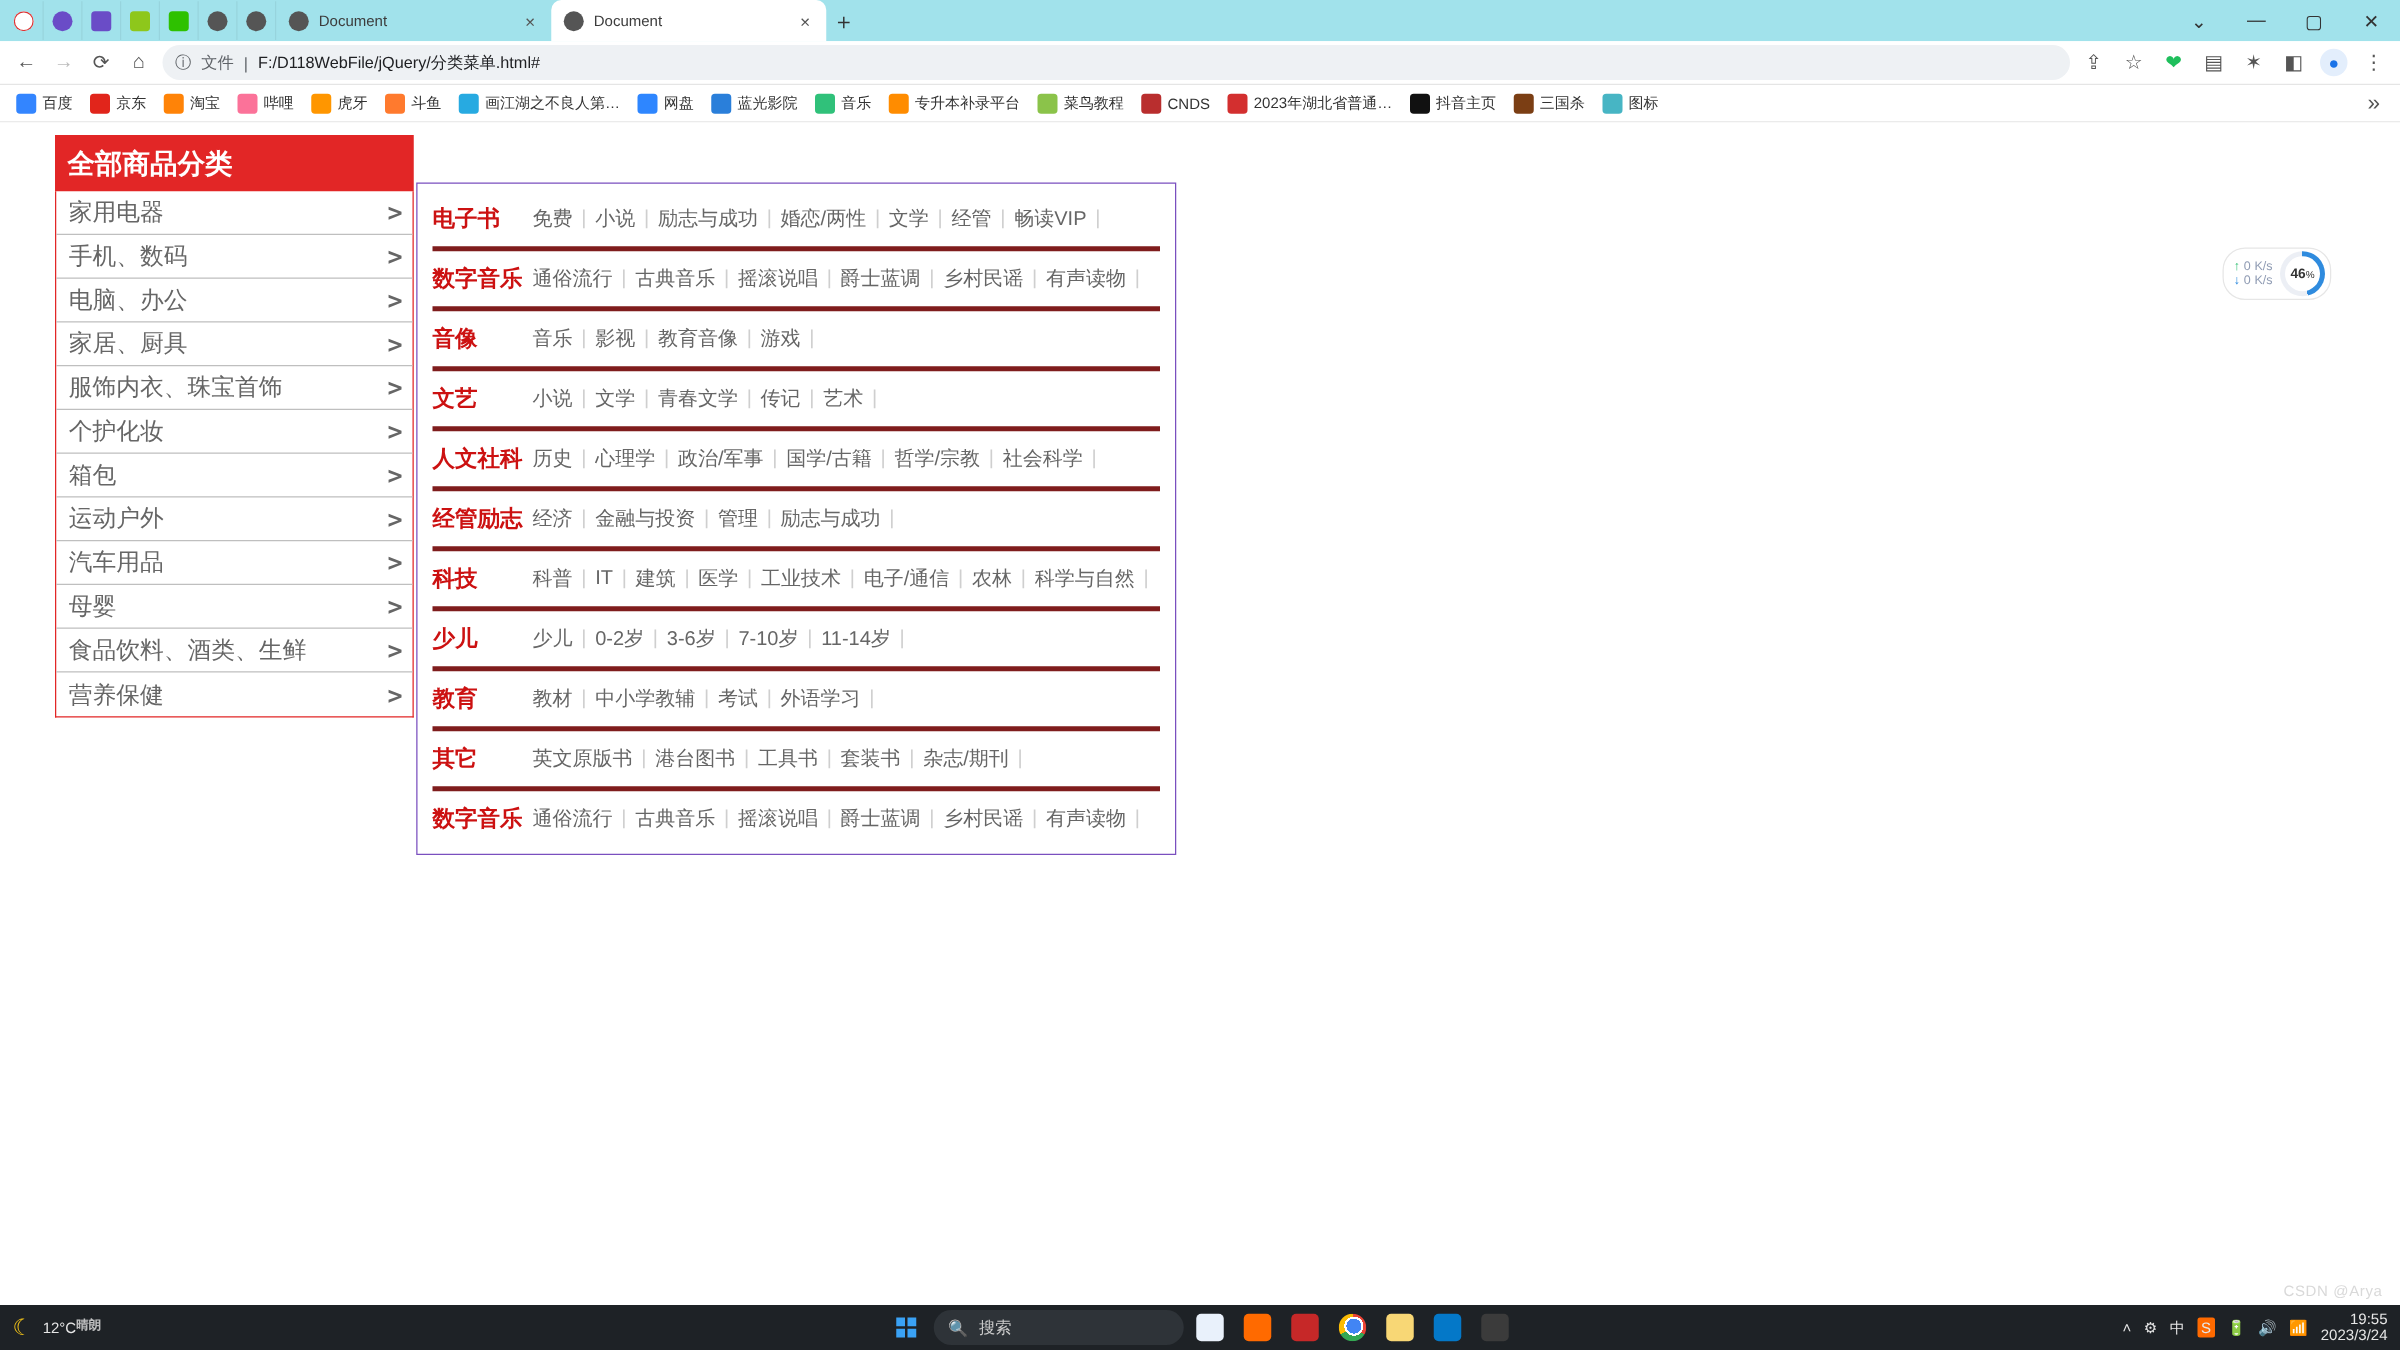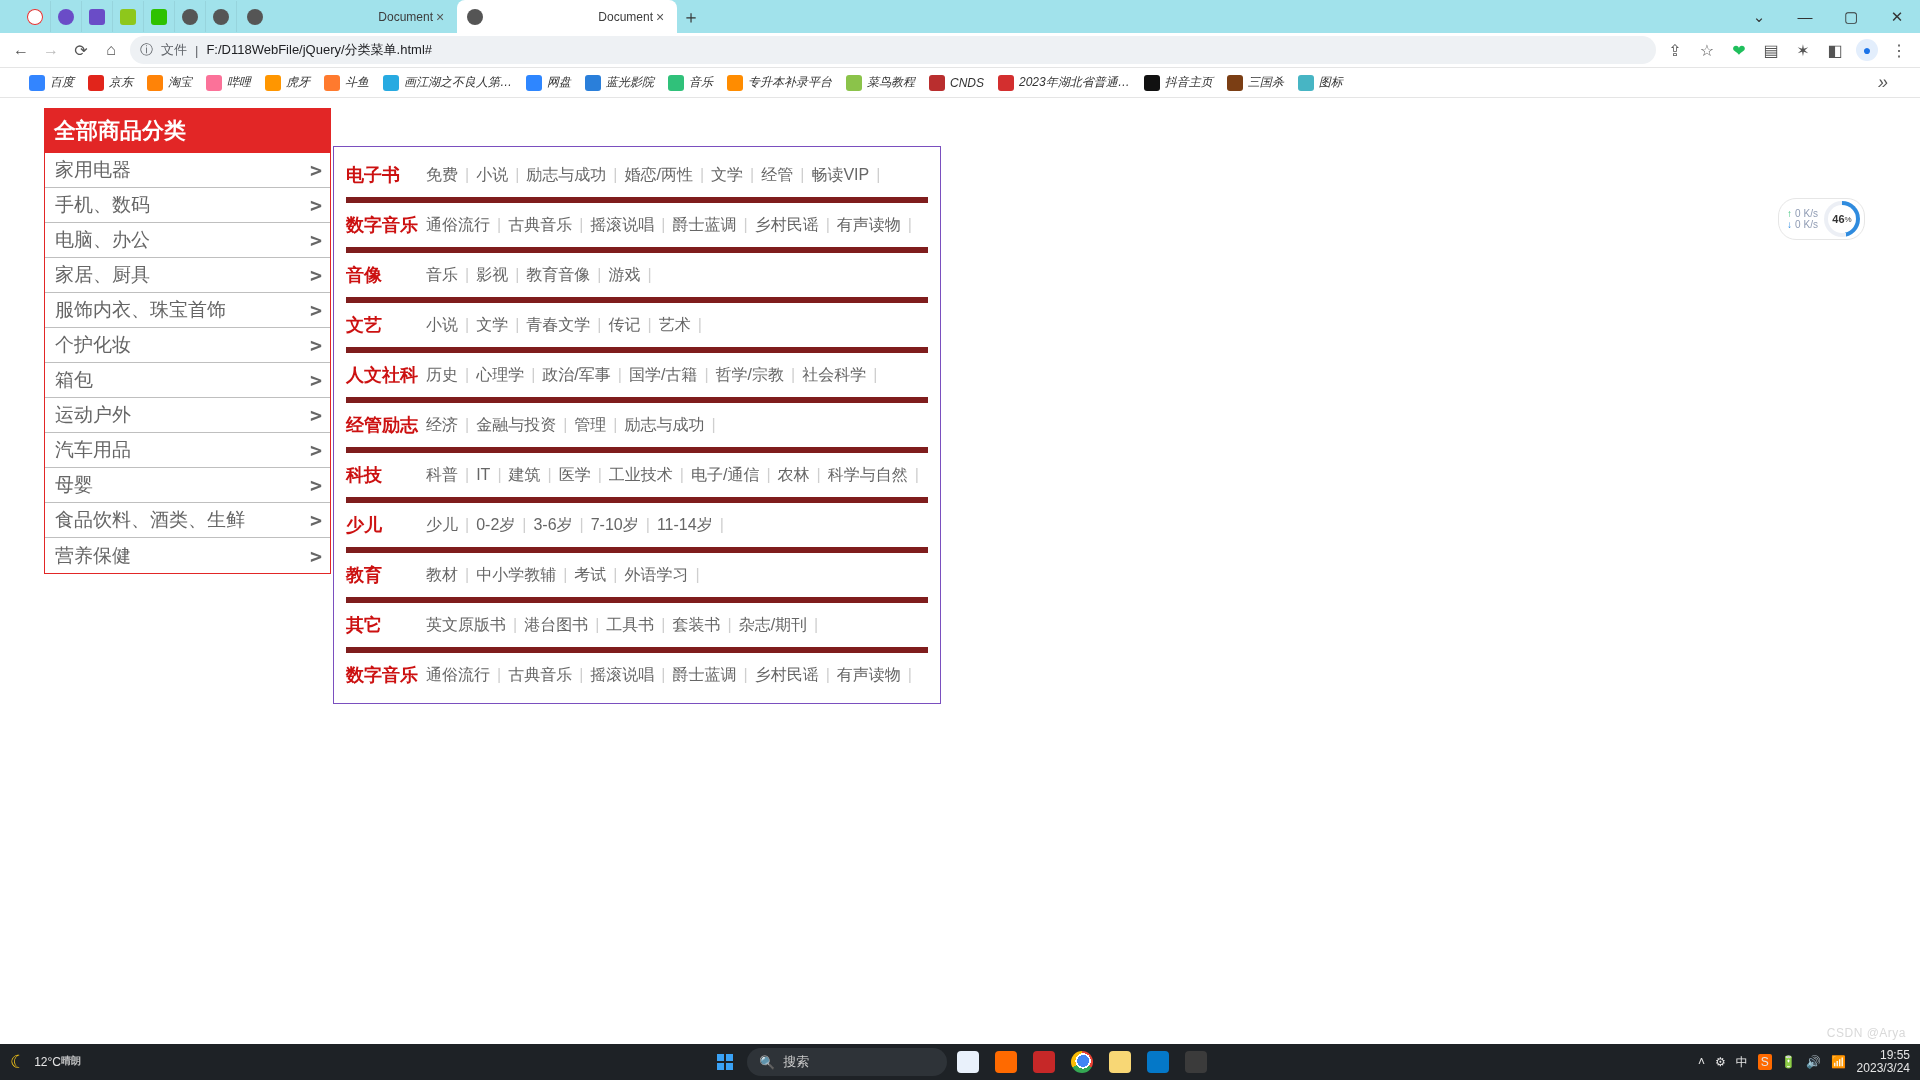--- a/index.html
+++ b/index.html
@@ -1,20 +1,20 @@
 <!DOCTYPE html>
 <html><head>
 <meta charset="utf-8">
 <style>
   * { margin:0; padding:0; box-sizing:border-box; font-family:"Microsoft YaHei","PingFang SC","Helvetica Neue",Arial,sans-serif; }
   html,body { width:1920px; height:1080px; overflow:hidden; background:#fff; }
 
   
   .titlebar { height:33px; background:#a1e2eb; display:flex; align-items:flex-start; }
-  .tabbar { display:flex; height:33px; align-items:center; padding-left:20px;text-align:right; }
+  .tabbar { display:flex; height:33px; align-items:center; padding-left:4px; }
   .mini-tab { width:31px; height:31px; display:flex; align-items:center; justify-content:center; border-right:1px solid rgba(0,0,0,.06); }
   .mini-tab .ico { width:16px; height:16px; border-radius:50%; background:#fff; position:relative; }
   .ico.red-dot    { background:#fff; box-shadow:inset 0 0 0 1px #d33; }
   .ico.purple     { background:#6a4cc7; }
   .ico.purple-sq  { border-radius:3px; background:#6a4cc7; }
   .ico.green-sq   { border-radius:3px; background:#8ec71b; }
   .ico.wechat     { background:#2ec100; border-radius:3px; }
   .ico.globe      { background:#555; border-radius:50%; }
 
   .tab { height:33px; background:transparent; display:flex; align-items:center; padding:0 10px; font-size:12px; color:#3c3c3c; position:relative; min-width:220px; }
@@ -30,21 +30,21 @@
   .toolbar { height:35px; background:#fff; border-bottom:1px solid #e5e5e5; display:flex; align-items:center; padding:0 10px; gap:8px; }
   .nav-btn { width:22px; height:22px; display:flex; align-items:center; justify-content:center; color:#555; font-size:16px; }
   .addr { flex:1 1 auto; height:28px; border:none; background:#eef1f4; padding:0 10px; border-radius:14px; display:flex; align-items:center; gap:8px; font-size:13px; color:#5f6368; }
   .addr .lock { color:#5f6368; }
   .addr .protocol { color:#5f6368; }
   .addr .url-path { color:#202124; }
   .toolbar-right { display:flex; align-items:center; gap:10px; }
   .tbr-btn { width:22px; height:22px; display:flex; align-items:center; justify-content:center; color:#555; font-size:16px; }
   .avatar { width:22px; height:22px; border-radius:50%; background:#e3eefc; display:flex; align-items:center; justify-content:center; color:#1a73e8; font-size:14px; }
 
-  .bookmarks { height:30px; background:#fff; border-bottom:1px solid #e5e5e5; display:flex; align-items:center; padding:0 24px; gap:4px;font-style:italic; }
+  .bookmarks { height:30px; background:#fff; border-bottom:1px solid #e5e5e5; display:flex; align-items:center; padding:0 8px; gap:4px; }
   .bm { display:flex; align-items:center; gap:5px; padding:3px 5px; font-size:12px; color:#333; border-radius:4px; }
   .bm .bico { width:16px; height:16px; border-radius:3px; background:#888; }
   .bico.c-baidu{background:#3385ff;} .bico.c-jd{background:#e1251b;} .bico.c-tb{background:#ff8307;}
   .bico.c-bili{background:#fb7299;} .bico.c-huya{background:#ff9600;} .bico.c-dy{background:#ff7a2e;}
   .bico.c-play{background:#27aae1;} .bico.c-pan{background:#2e86ff;} .bico.c-lan{background:#2a7fda;}
   .bico.c-music{background:#30c17a;} .bico.c-zsb{background:#ff8c00;} .bico.c-runoob{background:#8bc34a;}
   .bico.c-cnds{background:#b92e2e;} .bico.c-hb{background:#d32f2f;} .bico.c-douyin{background:#111;}
   .bico.c-sgs{background:#7b3e14;} .bico.c-icon{background:#47b5c4;}
   .bm-spacer{flex:1 1 auto;} .bm-more{font-size:18px;color:#555;padding-right:8px;}
 
@@ -53,21 +53,21 @@
 
   .catmenu { position:absolute; left:28px; top:10px;padding-left:16px; }
   .catmenu-header { width:287px; height:45px; background:#e22626; color:#fff; font-size:22px; font-weight:bold; display:flex; align-items:center; padding-left:10px; }
   .cat-list { width:287px; border:1px solid #e22626; border-top:none; }
   .cat-item { height:35px; border-bottom:1px solid #bfbfbf; display:flex; align-items:center; padding:0 8px 0 10px; font-size:19px; color:#666; position:relative; }
   .cat-item:last-child { border-bottom:none; }
   .cat-item.hover { background:#d5d5d5; }
   .cat-item .chev { margin-left:auto; font-family:monospace; font-size:20px; color:#666; font-weight:bold; }
 
   .flyout { position:absolute; left:305px; top:38px; width:608px; border:1px solid #7a4fbf; background:#fff; padding:6px 12px; }
-  .fly-row { display:flex; align-items:center; padding:10px 0; border-bottom:6px solid #7f1d1d; }
+  .fly-row { display:flex; align-items:center; padding:10px 0; border-bottom:4px solid #7f1d1d; }
   .fly-row:last-child { border-bottom:none; }
   .fly-row .row-title { width:80px; flex:0 0 80px; color:#cc1111; font-size:18px; font-weight:bold; }
   .fly-row .row-links { flex:1 1 auto; display:flex; flex-wrap:wrap; align-items:center; }
   .row-links .lnk { color:#666; font-size:16px; white-space:nowrap; }
   .row-links .sep { color:#cfcfcf; margin:0 7px; }
 
   
   .net-widget { position:absolute; right:55px; top:100px; display:flex; align-items:center; gap:6px; background:#fff; border:1px solid #e6e6e6; border-radius:18px; padding:2px 4px 2px 8px; font-size:10px; color:#8f9bb3; }
   .net-widget .rows { display:flex; flex-direction:column; line-height:1.15; }
   .net-widget .rows div { display:flex; gap:3px; }

